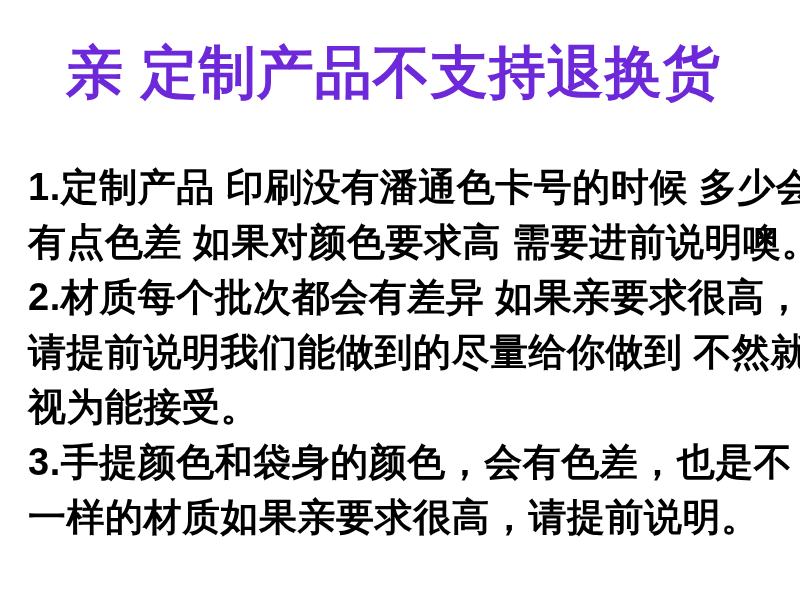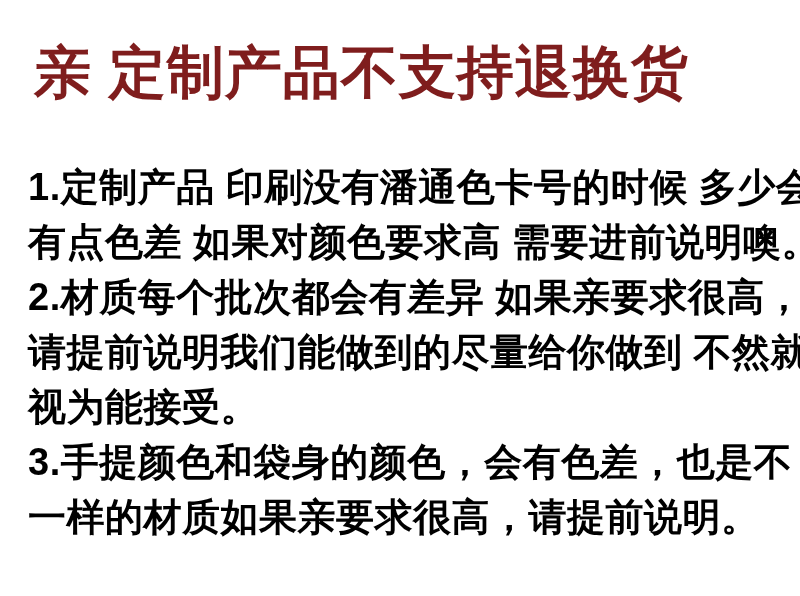--- a/index.html
+++ b/index.html
@@ -42,21 +42,21 @@
     font-size: 38px;
     line-height: 55px;
     letter-spacing: 0.5px;
     white-space: nowrap;
   }
 </style>
 </head>
 <body>
 
 <div class="canvas" style="background: rgb(255, 255, 255);">
-  <div class="heading" style="color: #7f1d1d;">亲 定制产品不支持退换货</div>
+  <div class="heading" style="color: #6d28d9; margin-left: 32px;">亲 定制产品不支持退换货</div>
   <div class="body-text" style="color: rgb(0, 0, 0);">
     <div class="line">1.定制产品 印刷没有潘通色卡号的时候 多少会</div>
     <div class="line">有点色差 如果对颜色要求高 需要进前说明噢。</div>
     <div class="line">2.材质每个批次都会有差异 如果亲要求很高，</div>
     <div class="line">请提前说明我们能做到的尽量给你做到 不然就</div>
     <div class="line">视为能接受。</div>
     <div class="line">3.手提颜色和袋身的颜色，会有色差，也是不</div>
     <div class="line">一样的材质如果亲要求很高，请提前说明。</div>
   </div>
 </div>

